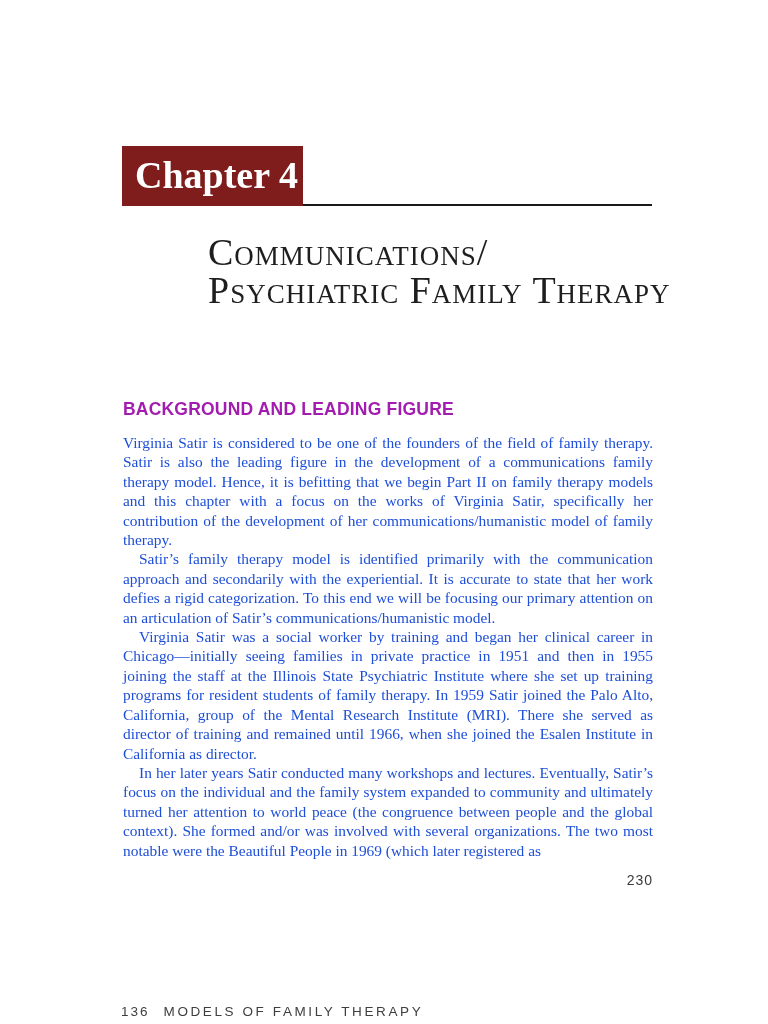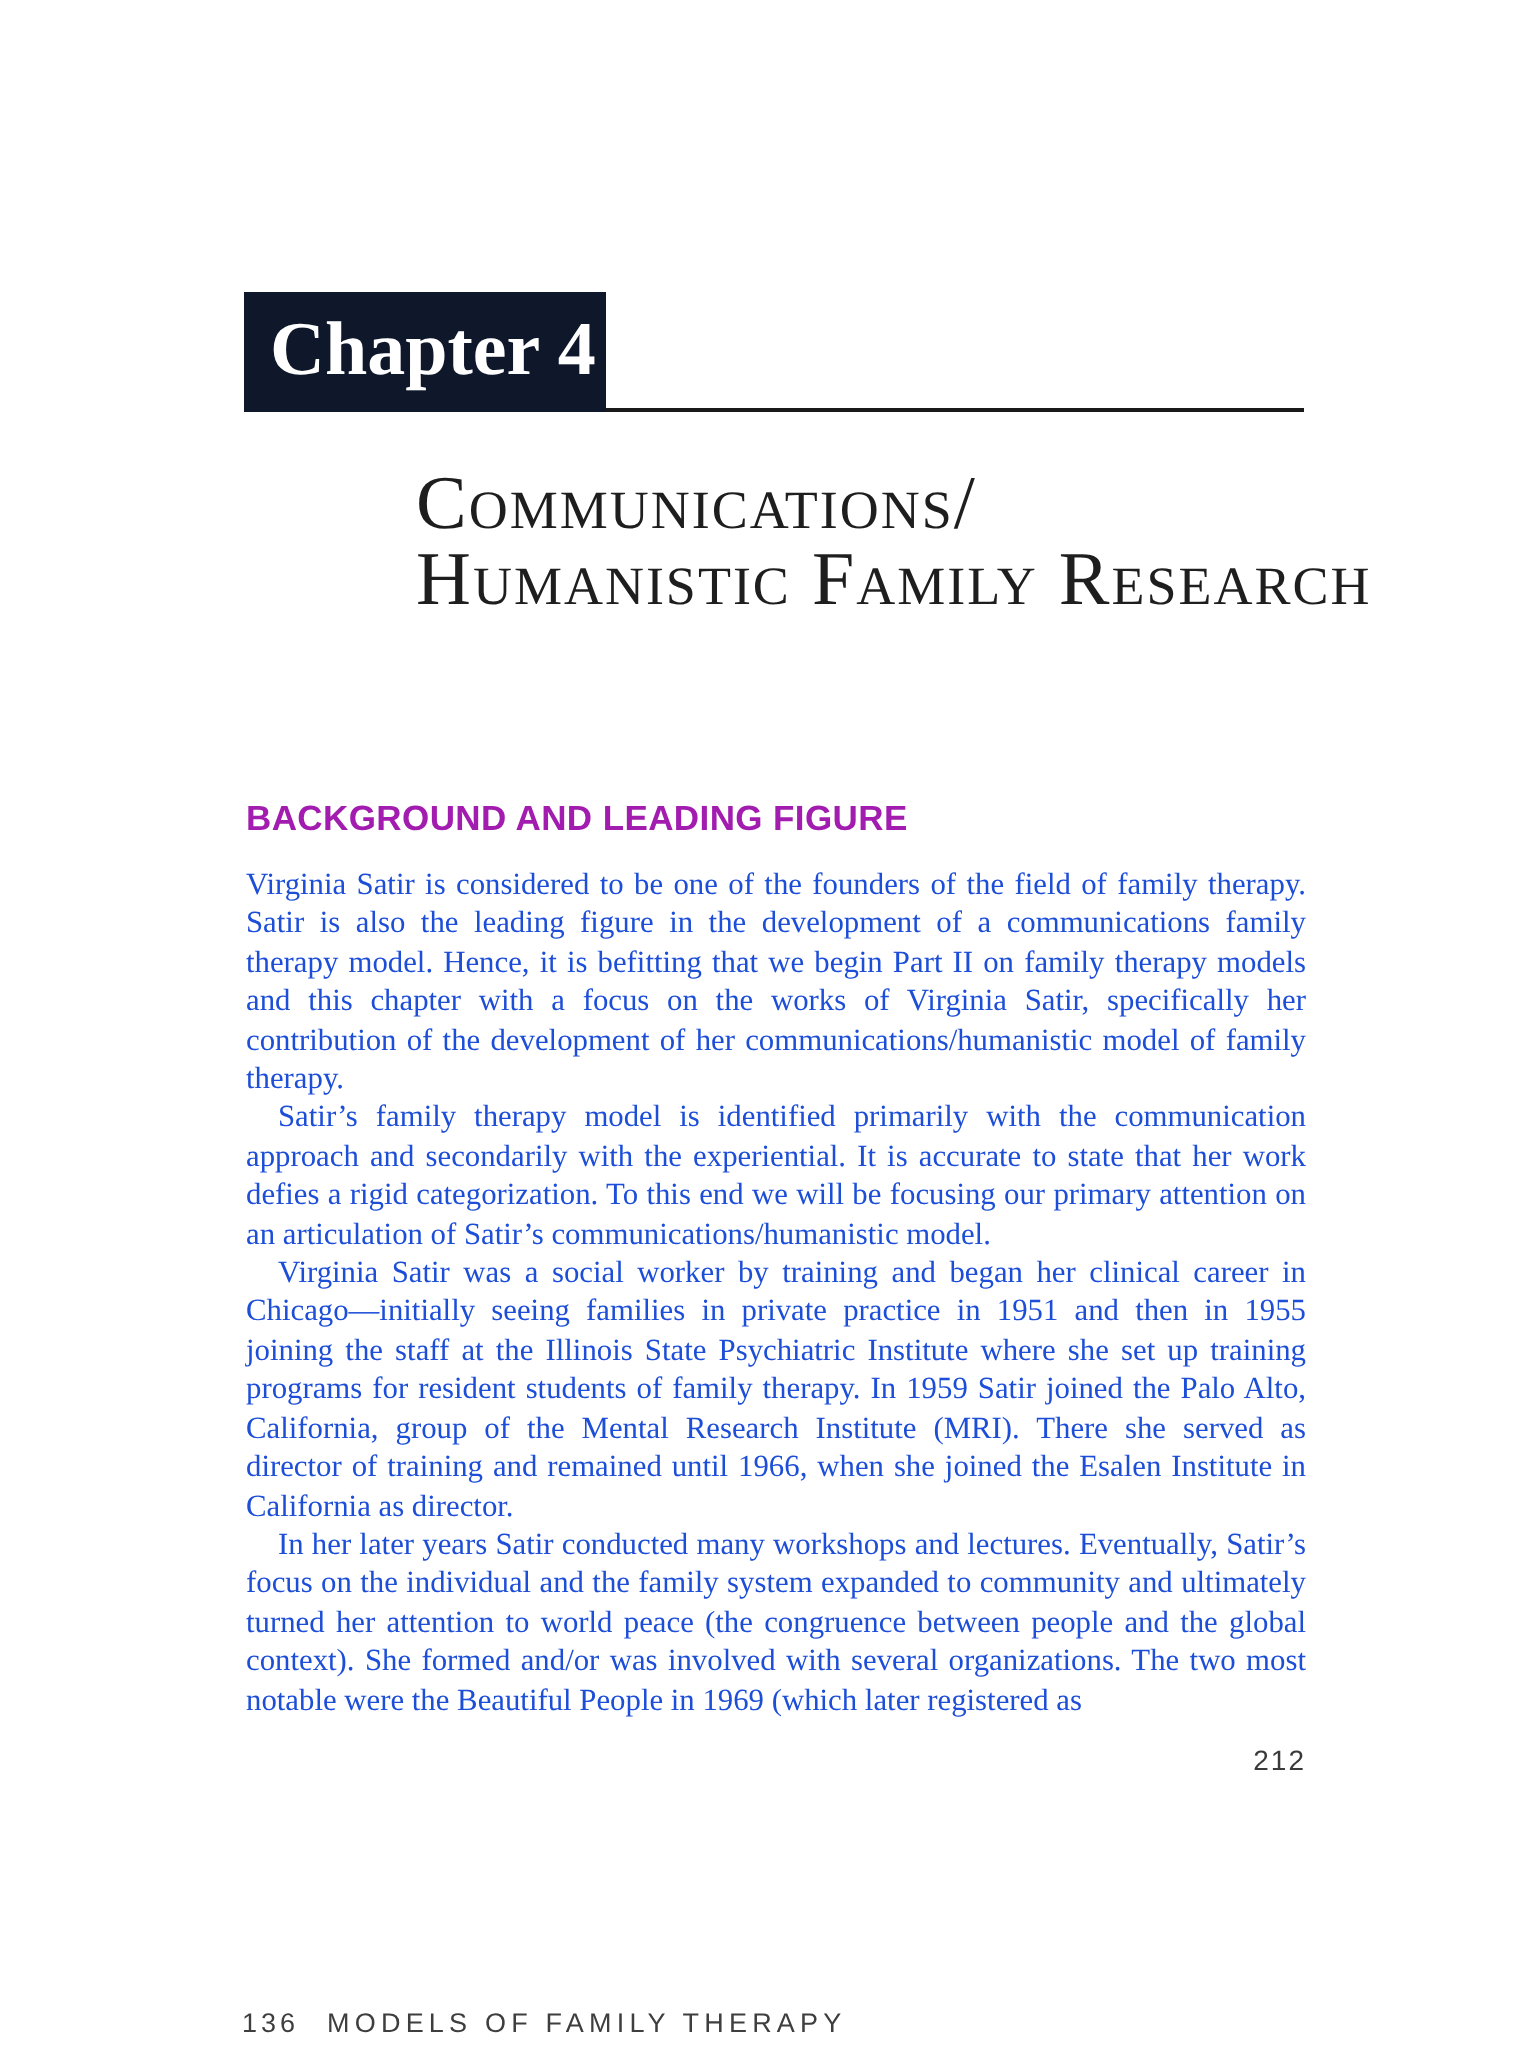--- a/index.html
+++ b/index.html
@@ -11,21 +11,21 @@
     background: #ffffff;
     overflow: hidden;
     font-family: "Liberation Serif", serif;
   }
   .chapter-box {
     position: absolute;
     left: 122px;
     top: 146px;
     width: 181px;
     height: 60px;
-    background: #0f172a;
+    background: #7f1d1d;
   }
   .chapter-box .chapter-label {
     display: block;
     font-family: "Liberation Serif", serif;
     font-weight: bold;
     font-size: 38px;
     line-height: 58px;
     color: #ffffff;
     padding-left: 13px;
     letter-spacing: 0px;
@@ -110,31 +110,31 @@
 <div class="page">
 
   <div class="chapter-box">
     <span class="chapter-label">Chapter 4</span>
   </div>
 
   <div class="chapter-rule"></div>
 
   <div class="page-title">
     <div>Communications/</div>
-    <div>Humanistic Family Research</div>
+    <div>Psychiatric Family Therapy</div>
   </div>
 
   <div class="section-heading">BACKGROUND AND LEADING FIGURE</div>
 
   <div class="body-text">
     <p>Virginia Satir is considered to be one of the founders of the field of family therapy. Satir is also the leading figure in the development of a communications family therapy model. Hence, it is befitting that we begin Part II on family therapy models and this chapter with a focus on the works of Virginia Satir, specifically her contribution of the development of her communications/humanistic model of family therapy.</p>
     <p class="indented">Satir’s family therapy model is identified primarily with the communication approach and secondarily with the experiential. It is accurate to state that her work defies a rigid categorization. To this end we will be focusing our primary attention on an articulation of Satir’s communications/humanistic model.</p>
     <p class="indented">Virginia Satir was a social worker by training and began her clinical career in Chicago—initially seeing families in private practice in 1951 and then in 1955 joining the staff at the Illinois State Psychiatric Institute where she set up training programs for resident students of family therapy. In 1959 Satir joined the Palo Alto, California, group of the Mental Research Institute (MRI). There she served as director of training and remained until 1966, when she joined the Esalen Institute in California as director.</p>
     <p class="indented">In her later years Satir conducted many workshops and lectures. Eventually, Satir’s focus on the individual and the family system expanded to community and ultimately turned her attention to world peace (the congruence between people and the global context). She formed and/or was involved with several organizations. The two most notable were the Beautiful People in 1969 (which later registered as</p>
   </div>
 
-  <div class="page-number">212</div>
+  <div class="page-number">230</div>
 
   <div class="running-footer">
     <span class="footer-num">136</span><span class="footer-title">MODELS OF FAMILY THERAPY</span>
   </div>
 
 </div>
 
 </body></html>

